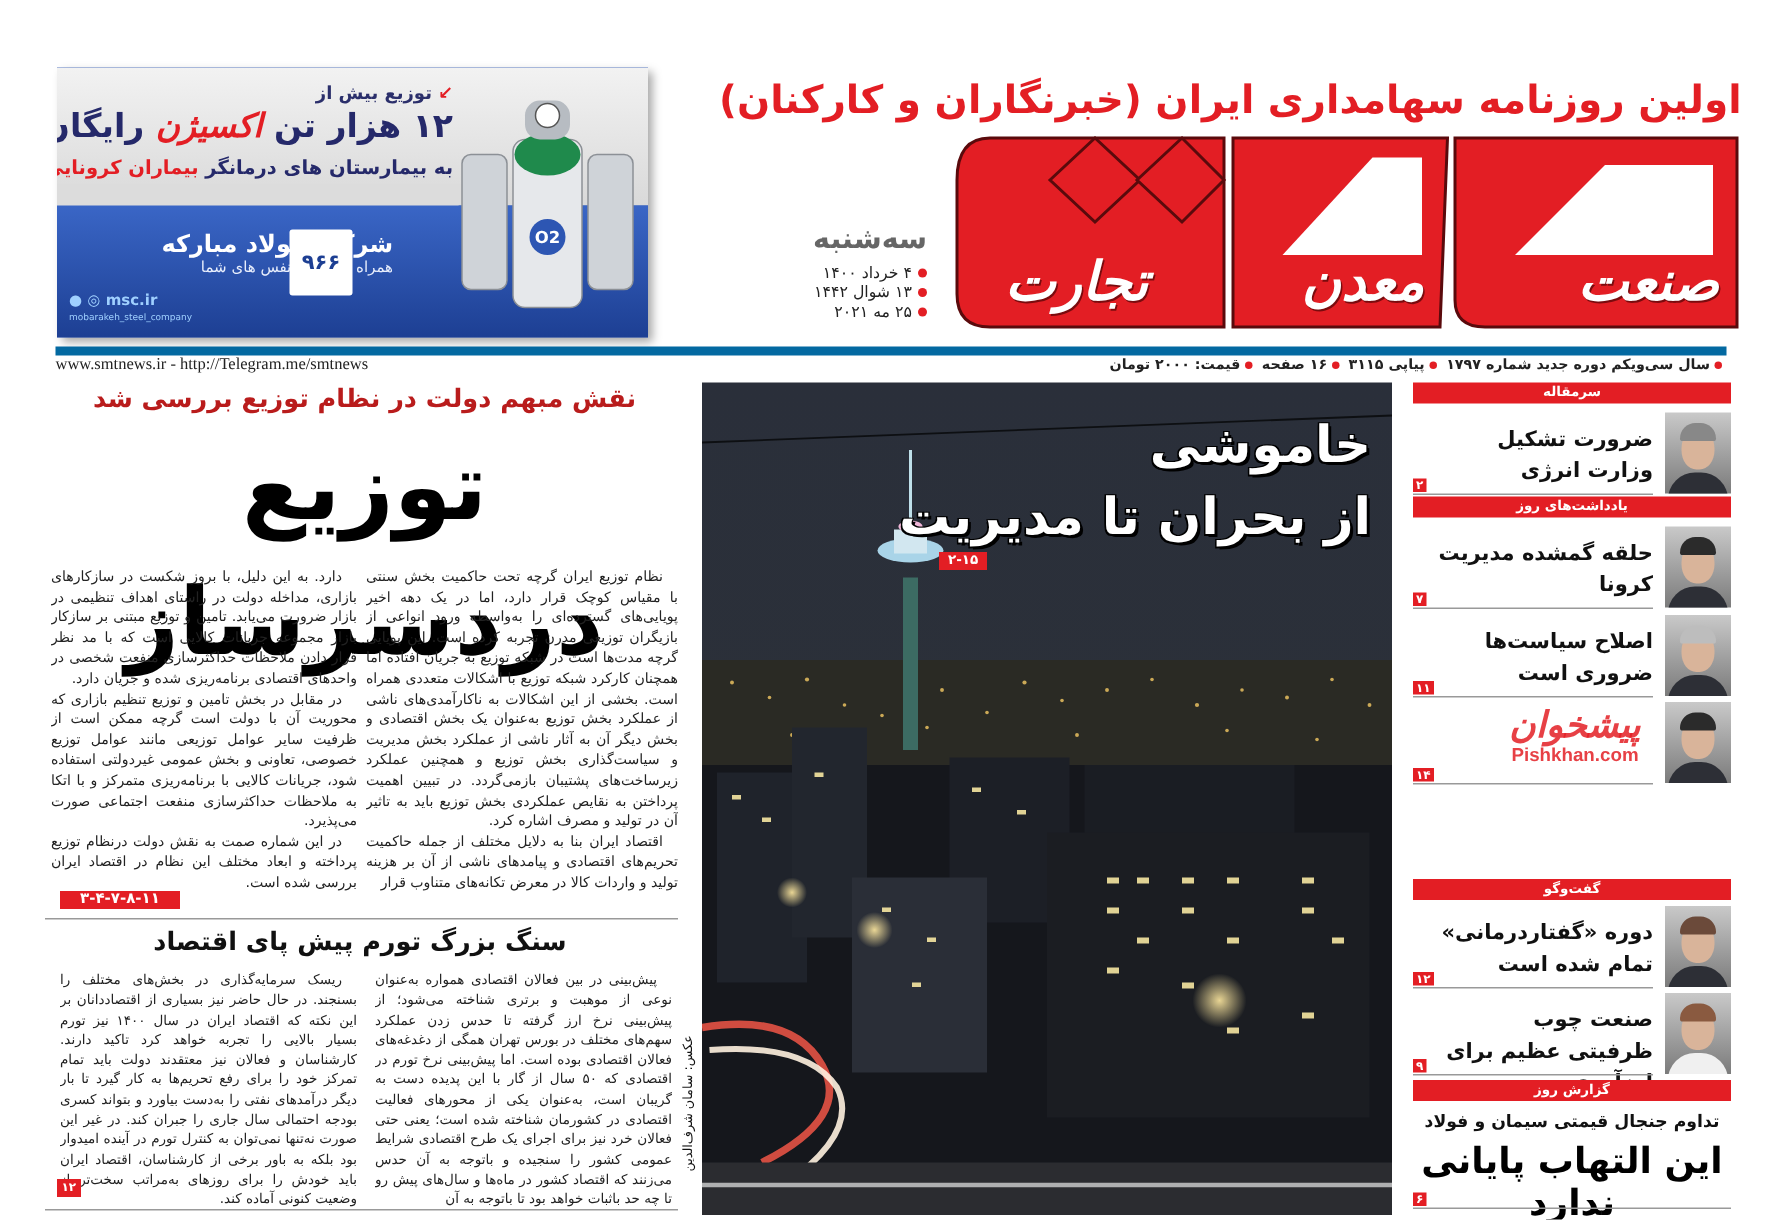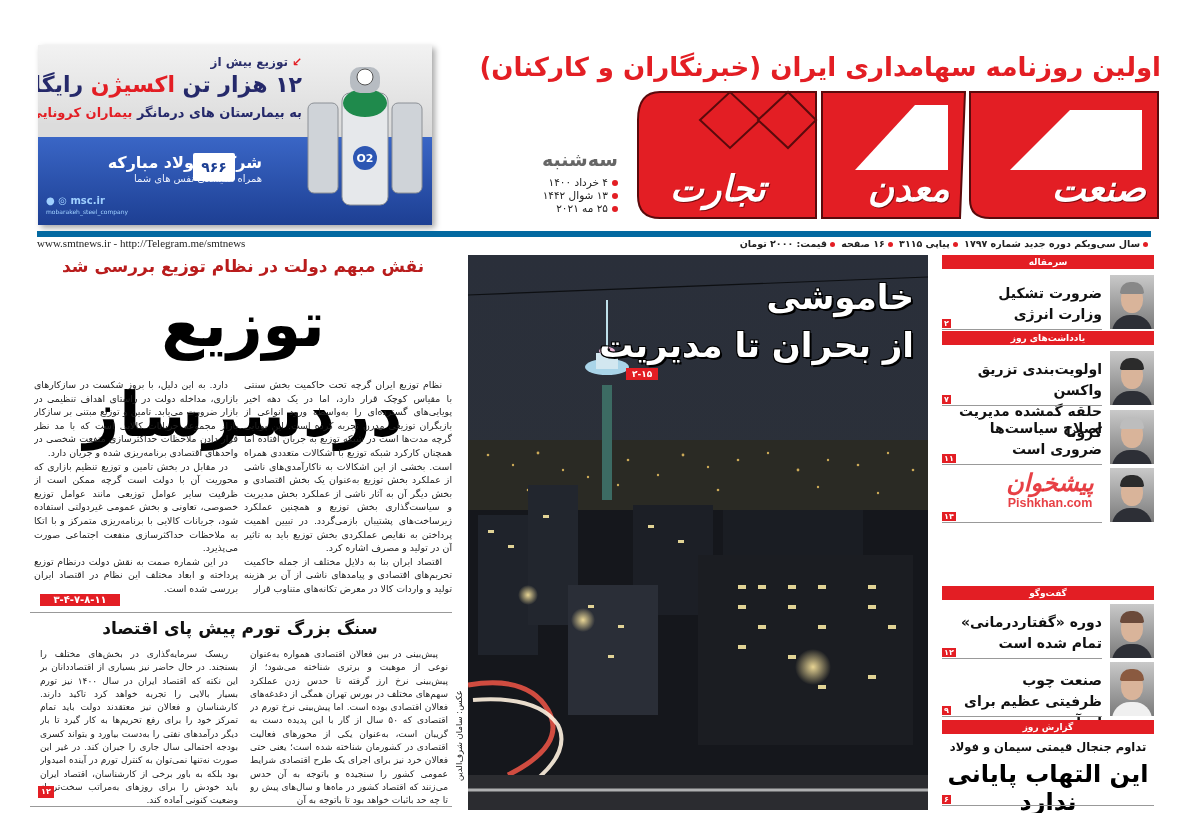--- a/index.html
+++ b/index.html
@@ -50,29 +50,29 @@
       background: #dcdcdc; border-bottom-right-radius: 60px 28px;
     }
     .ad .bottom {
       position: absolute; left: 0; top: 92px; width: 100%; height: 88px;
       background: linear-gradient(180deg, #3a66c6, #1d3f93);
     }
     .ad-text { position: absolute; right: 130px; direction: rtl; text-align: right; white-space: nowrap; }
     .ad .l1 { top: 10px; font-size: 12px; color: #2b2f6b; font-weight: bold; }
     .ad .l1 .arrow { color: #e31e24; margin-left: 4px; }
     .ad .l2 { top: 27px; font-size: 22px; color: #25296a; font-weight: bold; }
-    .ad .l2 .hl { color: #e31e24; }
+    .ad .l2 .hl { color: #e31e24; font-style: italic; }
     .ad .l3 { top: 60px; font-size: 13px; color: #25296a; font-weight: bold; }
     .ad .l3 .hl { color: #e31e24; }
     .ad .l4 { top: 108px; right: 170px; font-size: 16px; color: #fff; font-weight: bold; }
     .ad .l5 { top: 128px; right: 170px; font-size: 10px; color: #e8eefc; }
     .ad .l6 { top: 150px; left: 8px; right: auto; direction: ltr; text-align: left; font-size: 10px; color: #9fd0ff; font-weight: bold; }
     .ad .l7 { top: 163px; left: 8px; right: auto; direction: ltr; text-align: left; font-size: 6px; color: #9fd0ff; }
     .ad .msc-logo {
-      position: absolute; left: 155px; top: 108px; width: 42px; height: 28px;
+      position: absolute; left: 155px; top: 108px; width: 42px; height: 44px;
       background: #fff; border-radius: 2px; display: flex; align-items: center; justify-content: center;
       color: #1d3f93; font-weight: bold; font-size: 14px; font-family: "DejaVu Sans", sans-serif;
     }
     .ad .tank { position: absolute; right: 8px; top: 18px; width: 118px; height: 150px; }
 
     
     .strip {
       position: absolute; left: 20px; top: 231px; width: 1114px; height: 14px;
       border-top: 6px solid #0369a1;
       margin-left: 17px;
@@ -384,21 +384,20 @@
 
   <div class="sec-head" style="top:76px">یادداشت‌های روز</div>
 
   <div class="item" style="top:96px; height:55px">
     <div class="photo-ph">
         <div class="face"></div>
         <div class="hair"></div>
         <div class="body"></div>
       </div>
     <div class="txt">
-        <div>اولویت‌بندی تزریق واکسن</div>
         <div>حلقه گمشده مدیریت کرونا</div>
       </div>
     <div class="pagetag num" style="top:44px">۷</div>
     <div class="rule" style="top:54px"></div>
   </div>
 
   <div class="item" style="top:155px; height:55px">
     <div class="photo-ph">
         <div class="face"></div>
         <div class="hair" style="background:#bdbdbd"></div>

